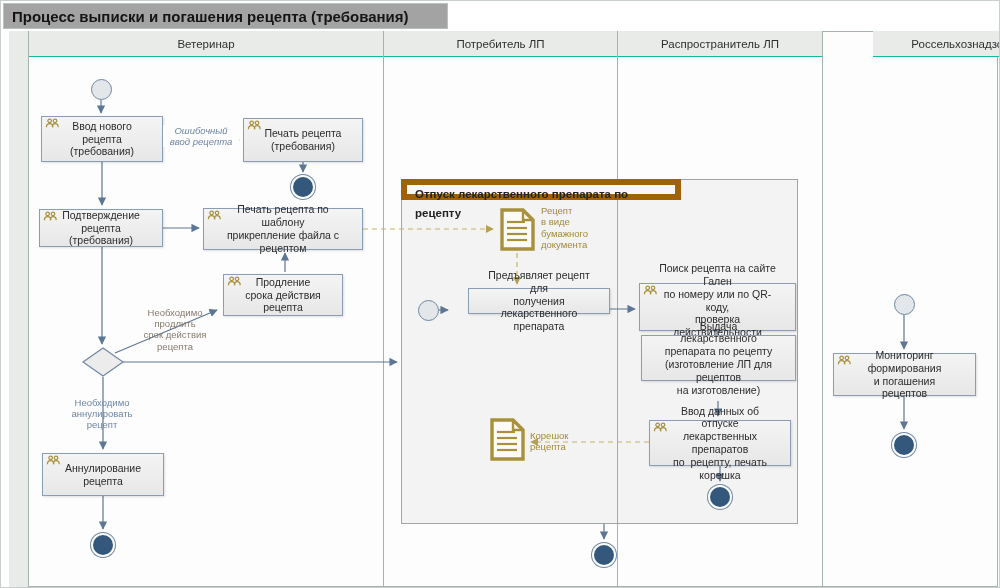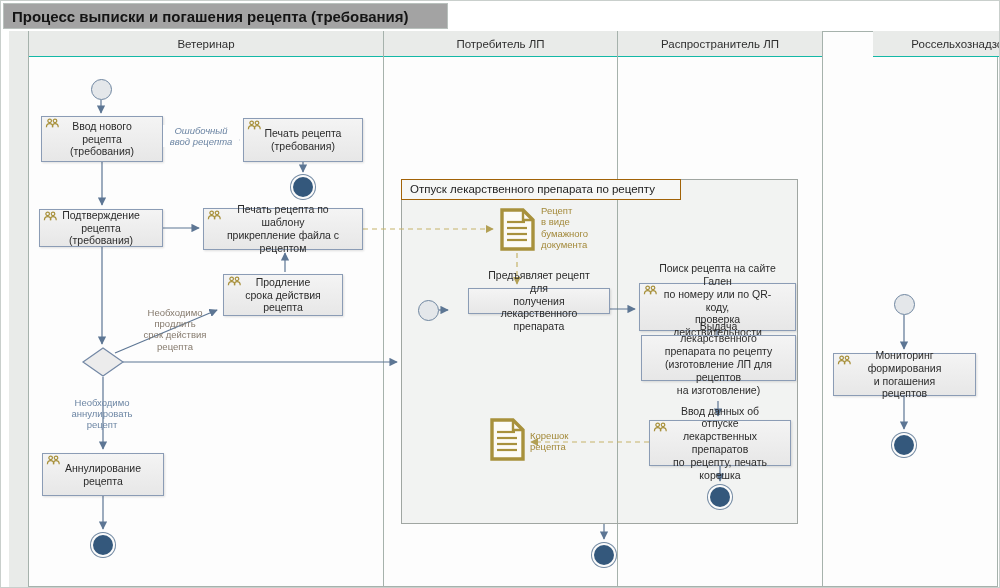--- a/index.html
+++ b/index.html
@@ -7,22 +7,22 @@
   .titlebar{position:absolute;left:2px;top:2px;width:445px;height:26px;border:1px solid #b9c1bd;background:#a3a3a3;
             display:flex;align-items:center;box-sizing:border-box;padding-left:8px;}
   .titlebar span{font-size:15px;font-weight:600;color:#141414;}
   .pool{position:absolute;left:8px;top:30px;width:989px;height:556px;border:1px solid #a6b2ac;box-sizing:border-box;background:#fdfdfd;}
   .pool-strip{position:absolute;left:8px;top:30px;width:20px;height:556px;background:#e9ebe9;border-right:1px solid #a6b2ac;box-sizing:border-box;}
   .lane{position:absolute;top:30px;height:556px;border-right:1px solid #a6b2ac;box-sizing:border-box;}
   .lane-head{position:absolute;left:0;top:0;width:100%;height:26px;background:#e9ebe9;border-bottom:1px solid #14b8a6;
              display:flex;align-items:center;justify-content:center;font-size:11.5px;color:#2f2f2f;box-sizing:border-box;}
   .group-box{position:absolute;left:400px;top:178px;width:397px;height:345px;background:rgba(120,125,120,0.08);
              border:1px solid #a0a6a2;box-sizing:border-box;}
-  .group-tab{position:absolute;left:400px;top:178px;width:280px;height:21px;background:#f6f7f6;border:1px solid #a16207;
-             box-sizing:border-box;font-size:11.5px;font-weight:400;color:#222;line-height:19px;padding-left:8px;}
+  .group-tab{position:absolute;left:400px;top:178px;width:280px;height:21px;background:#f6f7f6;border:6px solid #a16207;
+             box-sizing:border-box;font-size:11.5px;font-weight:700;color:#222;line-height:19px;padding-left:8px;}
   .task{position:absolute;background:linear-gradient(#f4f4f4,#e7e7e7);border:1px solid #8b9cb5;box-sizing:border-box;
         display:flex;align-items:center;justify-content:center;text-align:center;
         font-size:10.5px;line-height:1.22;color:#2b2b2b;padding:2px 18px;box-shadow:1px 1px 2px rgba(0,0,0,0.12);}
   .pre{white-space:pre-wrap;}
   .actors{position:absolute;left:3px;top:1px;}
   .event-start{position:absolute;width:21px;height:21px;border-radius:50%;background:#e4e7ea;border:1.5px solid #6f86a0;box-sizing:border-box;}
   .event-end{position:absolute;width:20px;height:20px;border-radius:50%;background:#34587c;
              box-shadow:0 0 0 2px #fbfbfb,0 0 0 3px #7289a2;}
   .edge-label{position:absolute;text-align:center;font-size:9.5px;line-height:1.18;color:#6d86a4;}
   .edge-label.on-line{background:#fdfdfd;}

